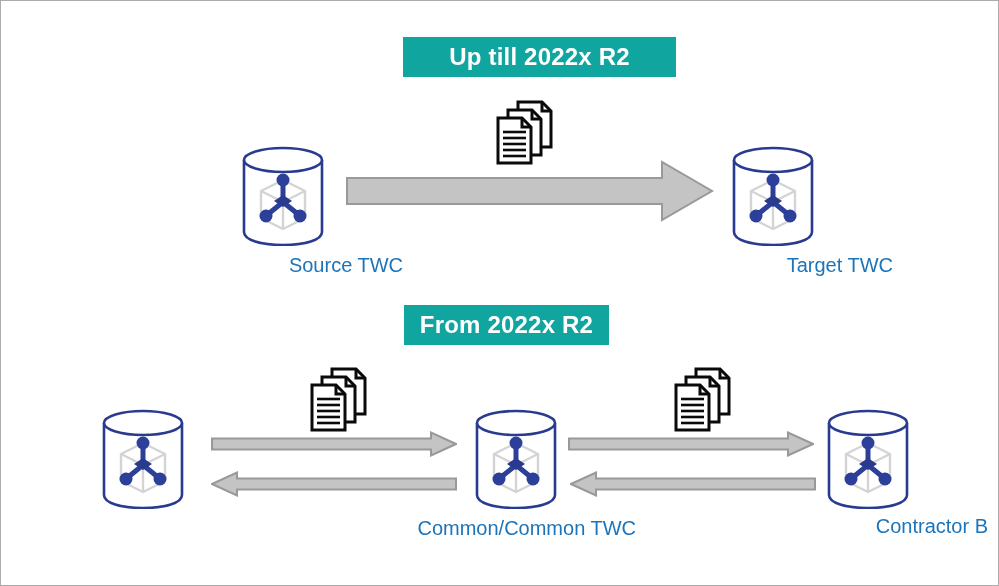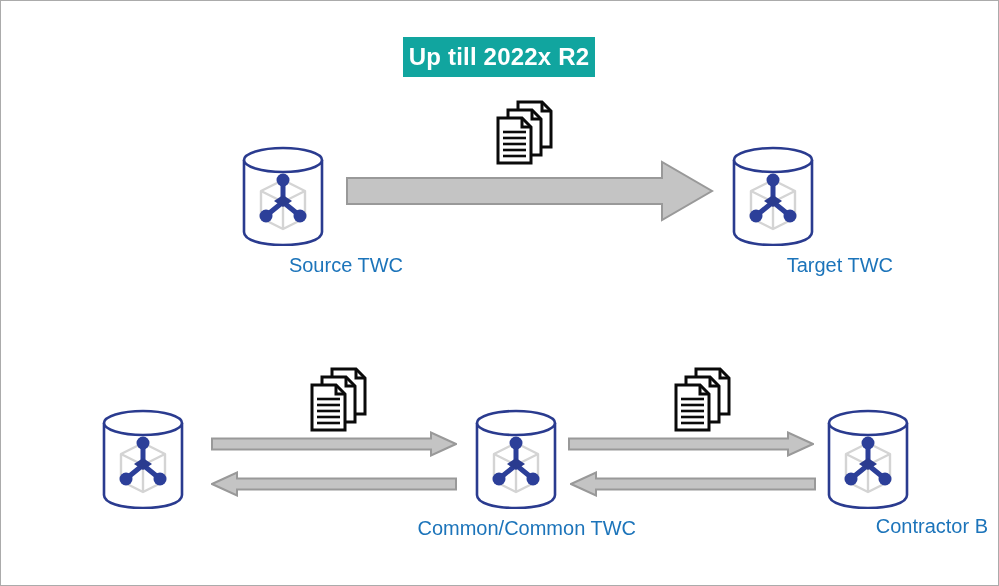--- a/index.html
+++ b/index.html
@@ -12,21 +12,21 @@
   .canvas{
     position:relative; width:999px; height:586px; box-sizing:border-box;
     border:1px solid var(--canvas-border); background:var(--background); overflow:hidden;
   }
   .defs{position:absolute;width:0;height:0;overflow:hidden;}
   .banner{
     position:absolute; background:var(--banner-bg); color:var(--banner-text);
     font-weight:700; font-size:24px; letter-spacing:0.2px;
     display:flex; align-items:center; justify-content:center; white-space:nowrap;
   }
-  .banner1{left:402px; top:36px; width:192px; height:40px;}
+  .banner1{left:402px; top:36px; width:273px; height:40px;}
   .banner2{left:403px; top:304px; width:205px; height:40px;}
 
   .db{position:absolute; width:84px; height:100px;}
   .src-db{left:240px; top:145px;}
   .tgt-db{left:730px; top:145px;}
   .db-a{left:100px; top:408px;}
   .db-mid{left:473px; top:408px;}
   .db-b{left:825px; top:408px;}
 
   .lbl{
@@ -116,20 +116,21 @@
 
   <svg class="big-arrow" viewBox="0 0 368 64">
     <path class="block-arrow" d="M1 19 H316 V3 L366 32 L316 61 V45 H1 Z"></path>
   </svg>
 
   <svg class="db tgt-db" viewBox="0 0 84 100">
       <use href="#db-icon"></use>
     </svg>
   <div class="lbl lbl-tgt">Target TWC</div>
 
+  <div class="banner banner2">From 2022x R2</div>
 
   <svg class="docs doc2" viewBox="0 0 58 66">
       <use href="#docs-icon"></use>
     </svg>
   <svg class="docs doc3" viewBox="0 0 58 66">
       <use href="#docs-icon"></use>
     </svg>
 
   <svg class="db db-a" viewBox="0 0 84 100">
       <use href="#db-icon"></use>

